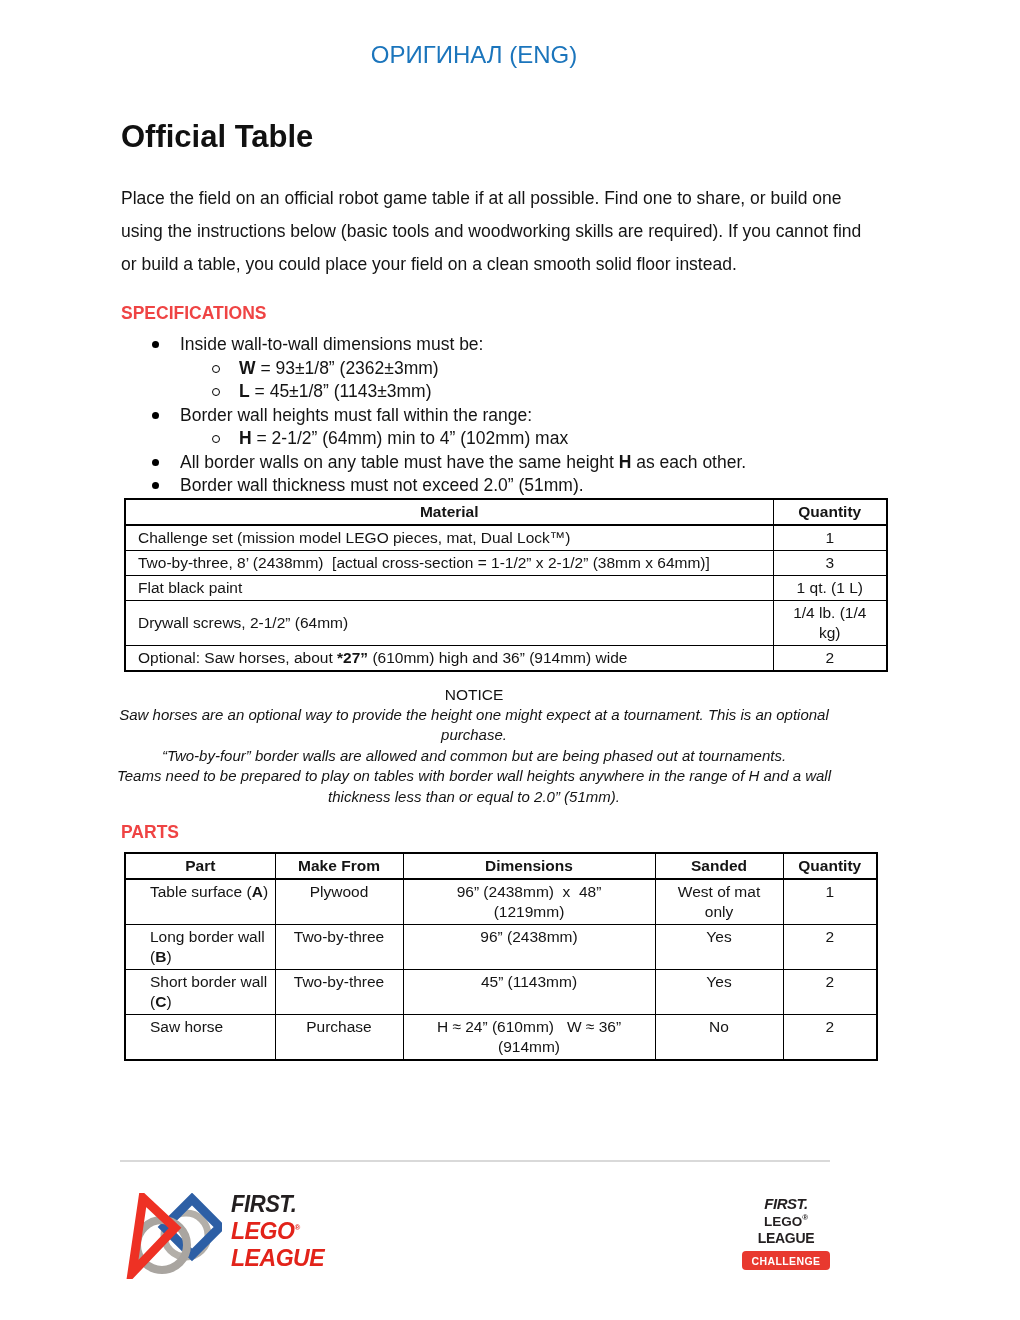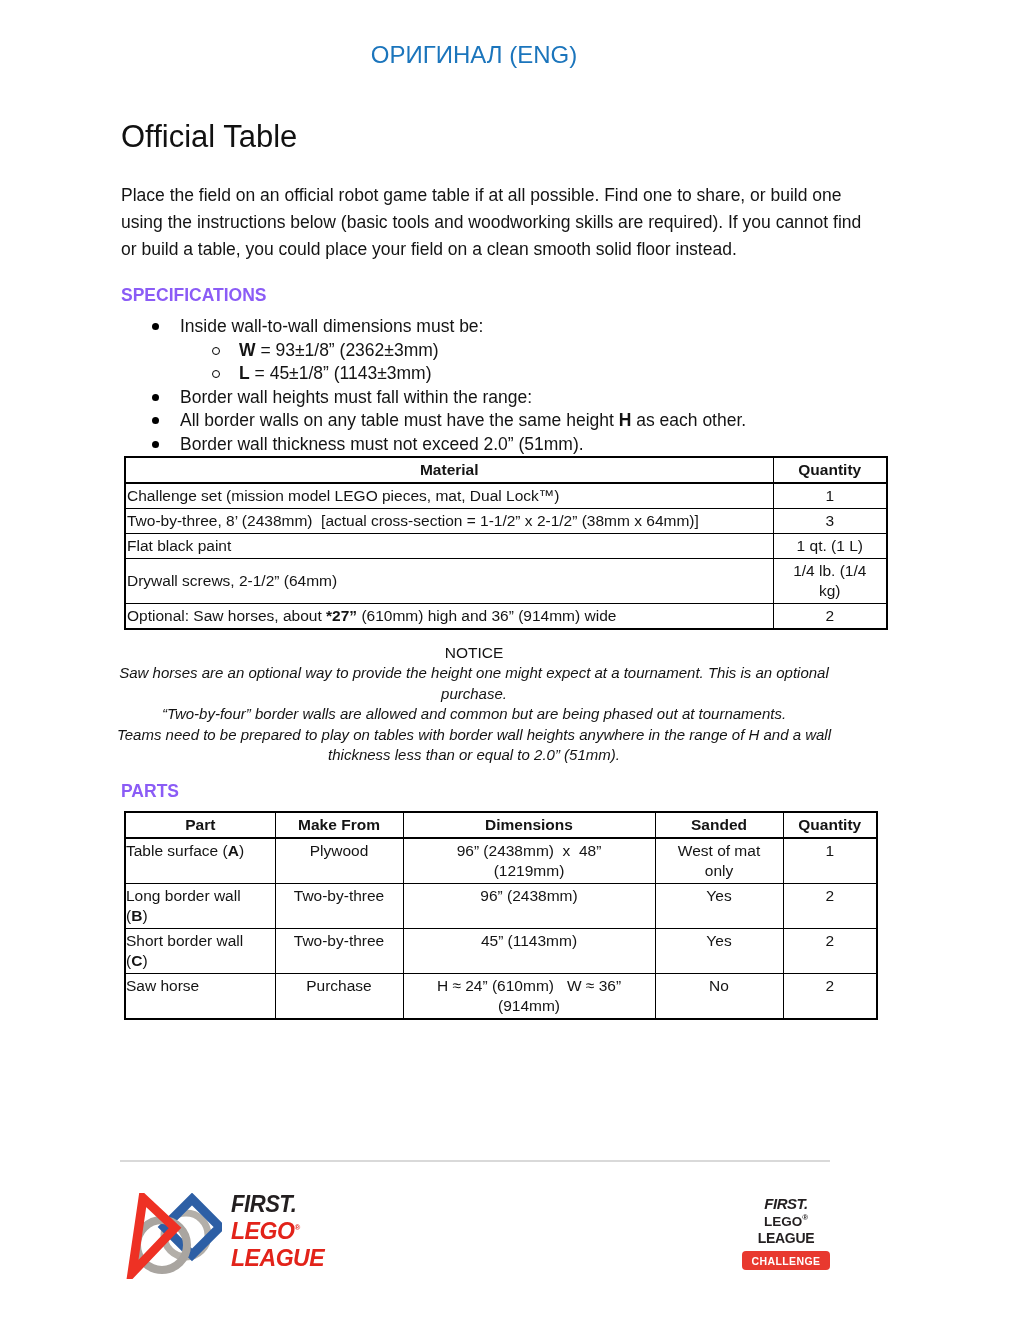--- a/index.html
+++ b/index.html
@@ -4,43 +4,43 @@
 <title>Official Table</title>
 <style>
   html,body { margin:0; padding:0; background:#fff; }
   .page {
     position:relative; width:948px; height:1320px; background:#fff;
     font-family:"Liberation Sans", sans-serif; color:#141414; overflow:hidden;
   }
   
   .banner { padding-top:41px; text-align:center; font-size:24px; color:#1B75BC; }
   
-  h1.doc-title { margin:50px 0 0 121px; font-size:31px; font-weight:400; color:#111; }
-  
-  .intro { margin:27px 0 0 121px; width:748px; font-size:17.5px; line-height:27px; }
-  
-  .sec-h { font-size:17.5px; font-weight:700; color:#8b5cf6; }
+  h1.doc-title { margin:50px 0 0 121px; font-size:31px; font-weight:700; color:#111; }
+  
+  .intro { margin:27px 0 0 121px; width:748px; font-size:17.5px; line-height:33px; }
+  
+  .sec-h { font-size:17.5px; font-weight:700; color:#ef4444; }
   #spec-heading { margin:22px 0 9px 121px; }
   #materials-heading { margin:17px 0 9px 121px; }
   #parts-heading { margin:15px 0 9px 121px; }
   
   .spec-row { display:flex; align-items:flex-start; margin-left:121px; font-size:17.5px; line-height:23.5px; }
   .m1 { flex:0 0 7px; width:7px; height:7px; background:#000; border-radius:50%; margin-left:31px; margin-top:8px; }
   .m2 { flex:0 0 8px; width:8px; height:8px; border:1.2px solid #000; box-sizing:border-box; border-radius:50%; margin-left:91px; margin-top:8px; }
   .spec-row.lvl1 .spec-text { margin-left:21px; }
   .spec-row.lvl2 .spec-text { margin-left:19px; }
   
   table.doc { border-collapse:collapse; margin-left:124px; border:2px solid #000; table-layout:fixed; }
   table.doc th, table.doc td { border:1px solid #000; font-size:15.5px; line-height:20px; }
   table.doc thead th { border-bottom:2px solid #000; font-weight:700; text-align:center; height:22px; padding:1px 4px; }
-  #materials-table td.c-material { padding:2px 1px; vertical-align:middle; }
+  #materials-table td.c-material { padding:2px 12px; vertical-align:middle; }
   #materials-table td.c-quantity { text-align:center; padding:2px 4px; vertical-align:middle; }
   #parts-table tbody tr { height:41px; }
   #parts-table tbody td { vertical-align:top; padding:2px 6px; text-align:center; }
-  #parts-table tbody td.c-part { text-align:left; padding-left:0; }
+  #parts-table tbody td.c-part { text-align:left; padding-left:24px; }
   
   .notice { margin:12px auto 0; width:740px; text-align:center; }
   .notice-h { font-size:15.5px; line-height:21px; }
   .notice-line { font-style:italic; font-size:15px; line-height:20.5px; }
   
   .footer { position:absolute; left:120px; right:118px; top:1160px; }
   .rule { height:2px; background:#d9d9d9; }
   .logos { margin-top:31px; display:flex; justify-content:space-between; align-items:flex-start; }
   .fll-left { display:flex; align-items:flex-start; }
   .fll-text { margin-left:9px; font-weight:700; font-style:italic; line-height:1; transform:scaleX(0.96); transform-origin:left top; }
@@ -77,20 +77,24 @@
         <span class="spec-text"><b>W</b> = 93±1/8” (2362±3mm)</span>
       </div>
       <div class="spec-row lvl2">
         <span class="m2"></span>
         <span class="spec-text"><b>L</b> = 45±1/8” (1143±3mm)</span>
       </div>
       <div class="spec-row lvl1">
         <span class="m1"></span>
         <span class="spec-text">Border wall heights must fall within the range:</span>
       </div>
+      <div class="spec-row lvl2">
+        <span class="m2"></span>
+        <span class="spec-text"><b>H</b> = 2-1/2” (64mm) min to 4” (102mm) max</span>
+      </div>
       <div class="spec-row lvl1">
         <span class="m1"></span>
         <span class="spec-text">All border walls on any table must have the same height <b>H</b> as each other.</span>
       </div>
       <div class="spec-row lvl1">
         <span class="m1"></span>
         <span class="spec-text">Border wall thickness must not exceed 2.0” (51mm).</span>
       </div>
     </div>
 

